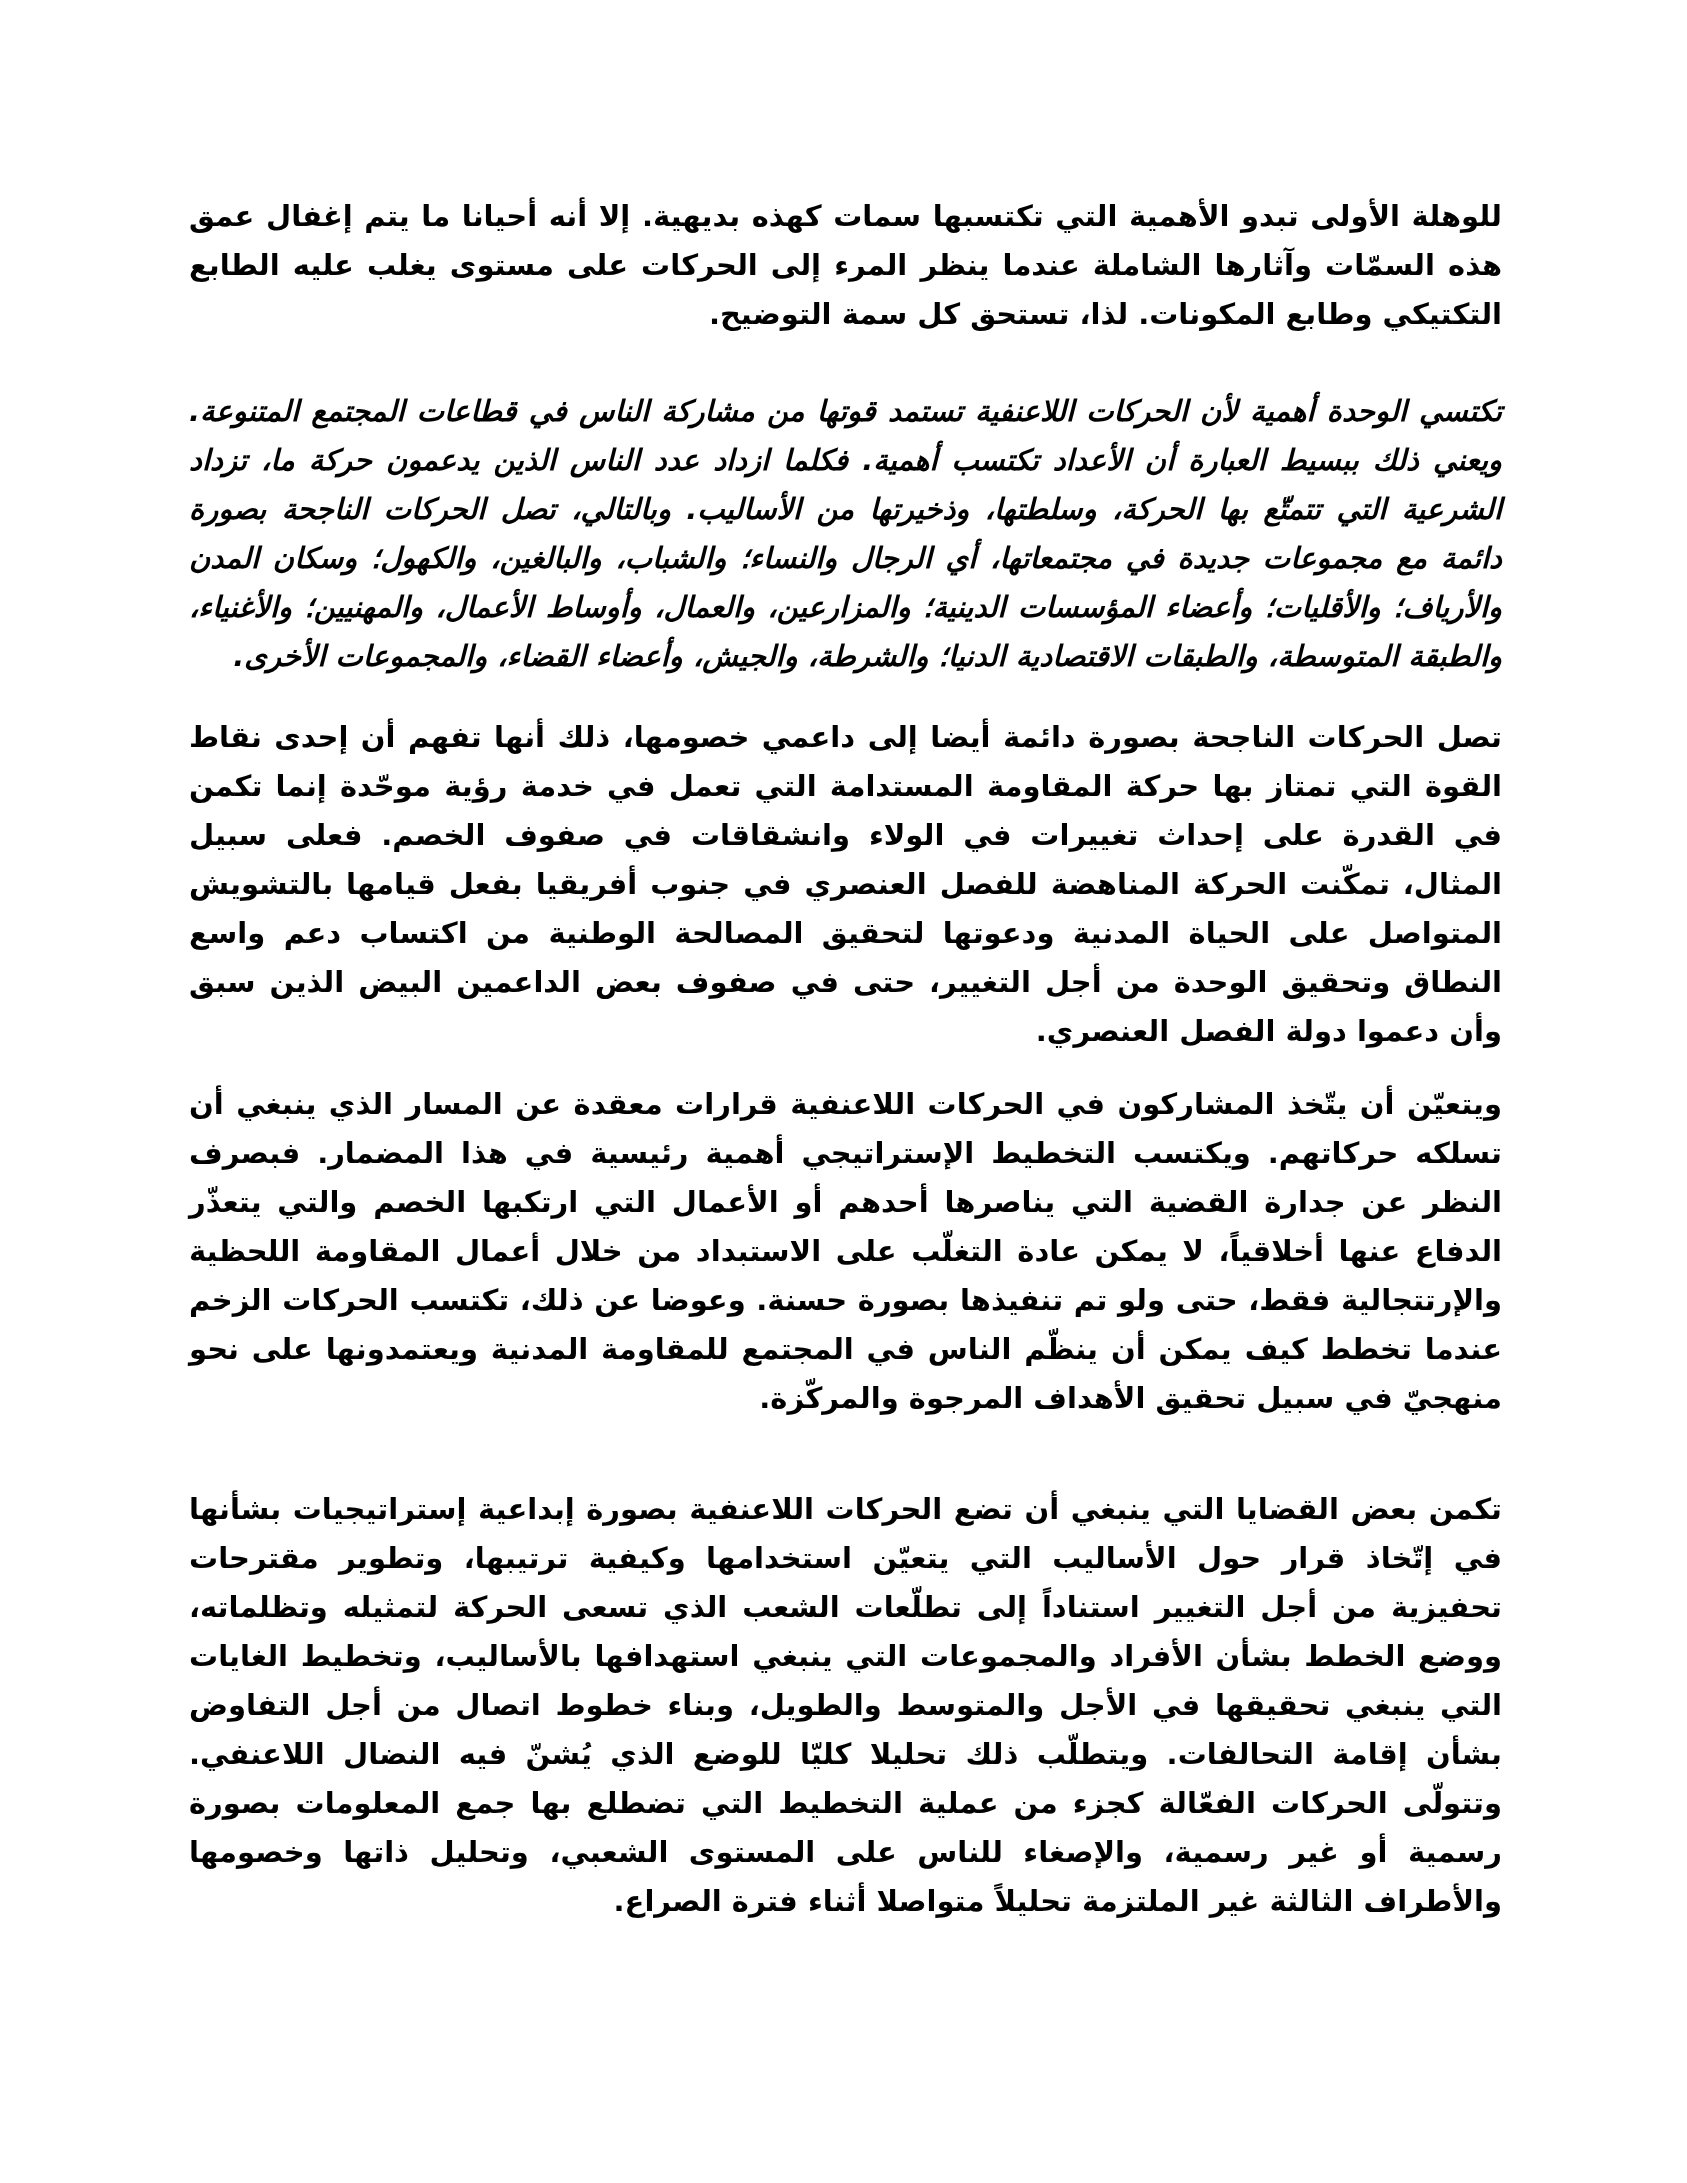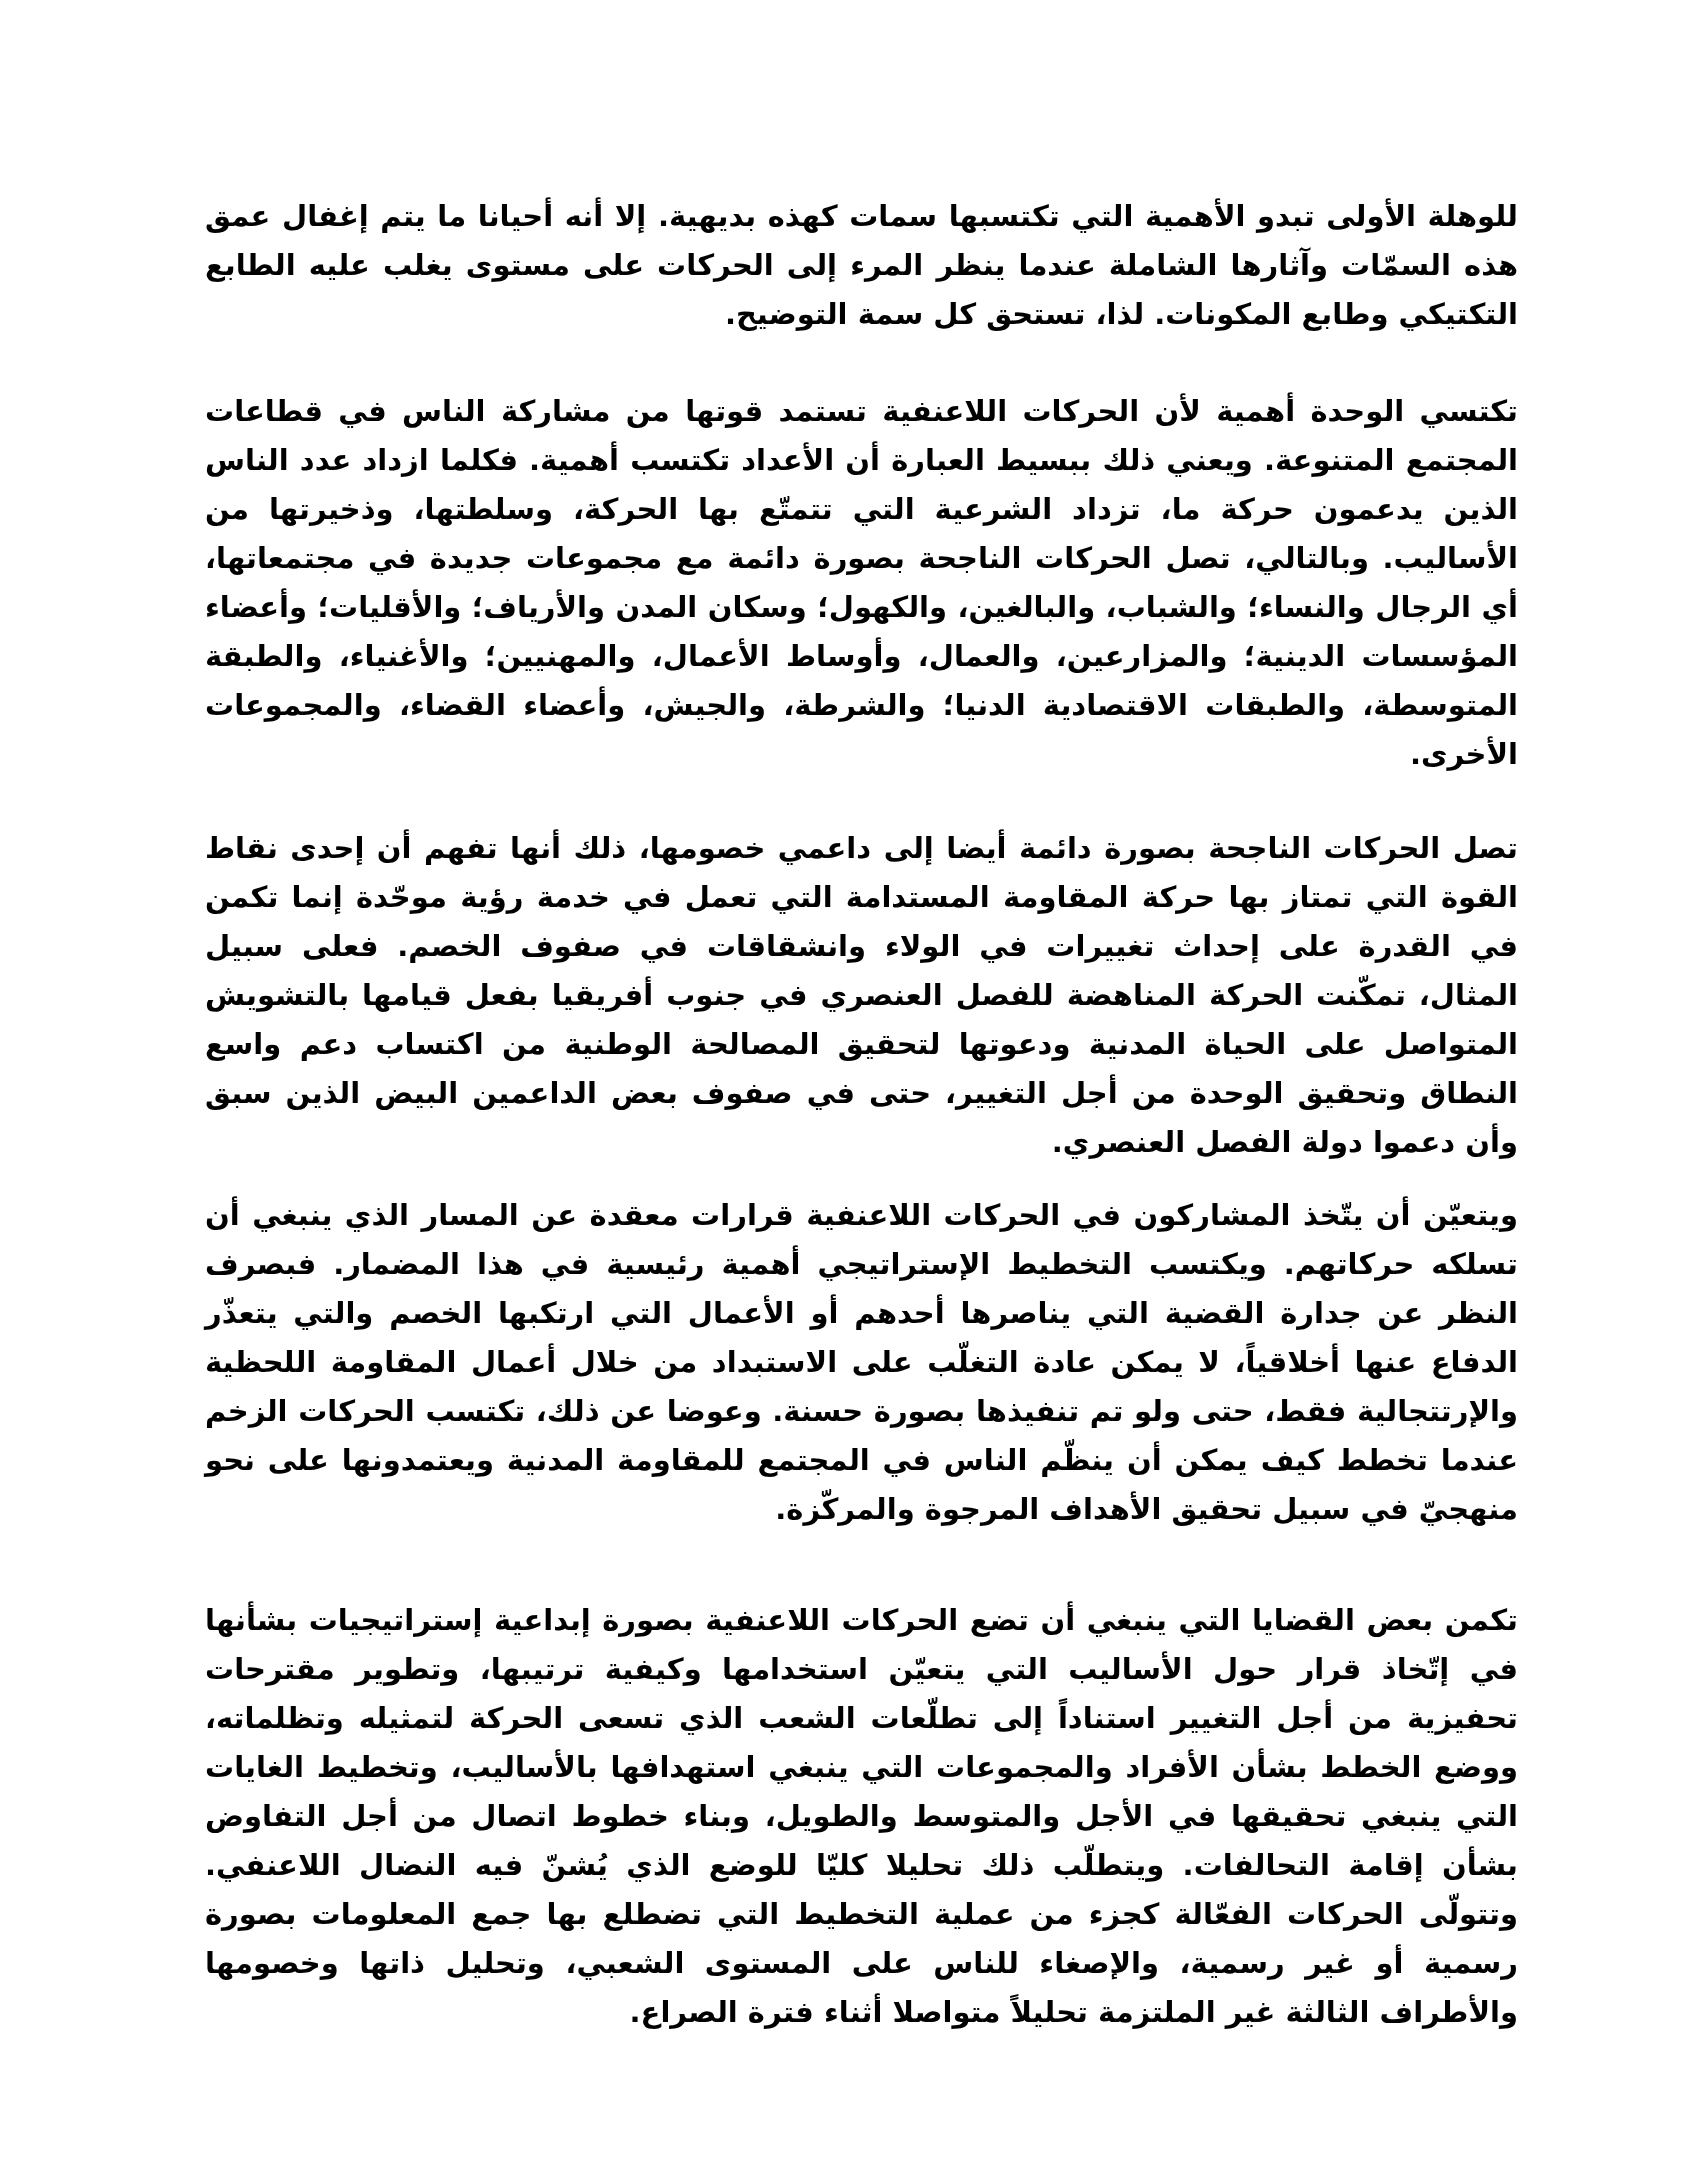--- a/index.html
+++ b/index.html
@@ -10,37 +10,37 @@
     body {
       width: 1687px;
       height: 2183px;
       position: relative;
       overflow: hidden;
       font-family: "DejaVu Sans", "Liberation Sans", sans-serif;
       color: #000000;
     }
     .page {
       position: absolute;
-      left: 205px;
+      left: 189px;
       width: 1313px;
       top: 192px;
       direction: rtl;
     }
     .para {
       margin: 0 0 45px 0;
       font-size: 29px;
       line-height: 49px;
       font-weight: bold;
       text-align: justify;
       text-align-last: right;
       direction: rtl;
       unicode-bidi: embed;
     }
     .para.p1 { margin-bottom: 48px; }
-    .para.p2 { margin-bottom: 45px; }
+    .para.p2 { margin-bottom: 32px; font-style: italic; }
     .para.p3 { margin-bottom: 24px; }
     .para.p4 { margin-bottom: 62px; }
   </style>
 </head>
 <body>
 
 <main class="page">
   <p class="para p1">للوهلة الأولى تبدو الأهمية التي تكتسبها سمات كهذه بديهية. إلا أنه أحيانا ما يتم إغفال عمق هذه السمّات وآثارها الشاملة عندما ينظر المرء إلى الحركات على مستوى يغلب عليه الطابع التكتيكي وطابع المكونات. لذا، تستحق كل سمة التوضيح.</p>
   <p class="para p2">تكتسي الوحدة أهمية لأن الحركات اللاعنفية تستمد قوتها من مشاركة الناس في قطاعات المجتمع المتنوعة. ويعني ذلك ببسيط العبارة أن الأعداد تكتسب أهمية. فكلما ازداد عدد الناس الذين يدعمون حركة ما، تزداد الشرعية التي تتمتّع بها الحركة، وسلطتها، وذخيرتها من الأساليب. وبالتالي، تصل الحركات الناجحة بصورة دائمة مع مجموعات جديدة في مجتمعاتها، أي الرجال والنساء؛ والشباب، والبالغين، والكهول؛ وسكان المدن والأرياف؛ والأقليات؛ وأعضاء المؤسسات الدينية؛ والمزارعين، والعمال، وأوساط الأعمال، والمهنيين؛ والأغنياء، والطبقة المتوسطة، والطبقات الاقتصادية الدنيا؛ والشرطة، والجيش، وأعضاء القضاء، والمجموعات الأخرى.</p>
   <p class="para p3">تصل الحركات الناجحة بصورة دائمة أيضا إلى داعمي خصومها، ذلك أنها تفهم أن إحدى نقاط القوة التي تمتاز بها حركة المقاومة المستدامة التي تعمل في خدمة رؤية موحّدة إنما تكمن في القدرة على إحداث تغييرات في الولاء وانشقاقات في صفوف الخصم. فعلى سبيل المثال، تمكّنت الحركة المناهضة للفصل العنصري في جنوب أفريقيا بفعل قيامها بالتشويش المتواصل على الحياة المدنية ودعوتها لتحقيق المصالحة الوطنية من اكتساب دعم واسع النطاق وتحقيق الوحدة من أجل التغيير، حتى في صفوف بعض الداعمين البيض الذين سبق وأن دعموا دولة الفصل العنصري.</p>

